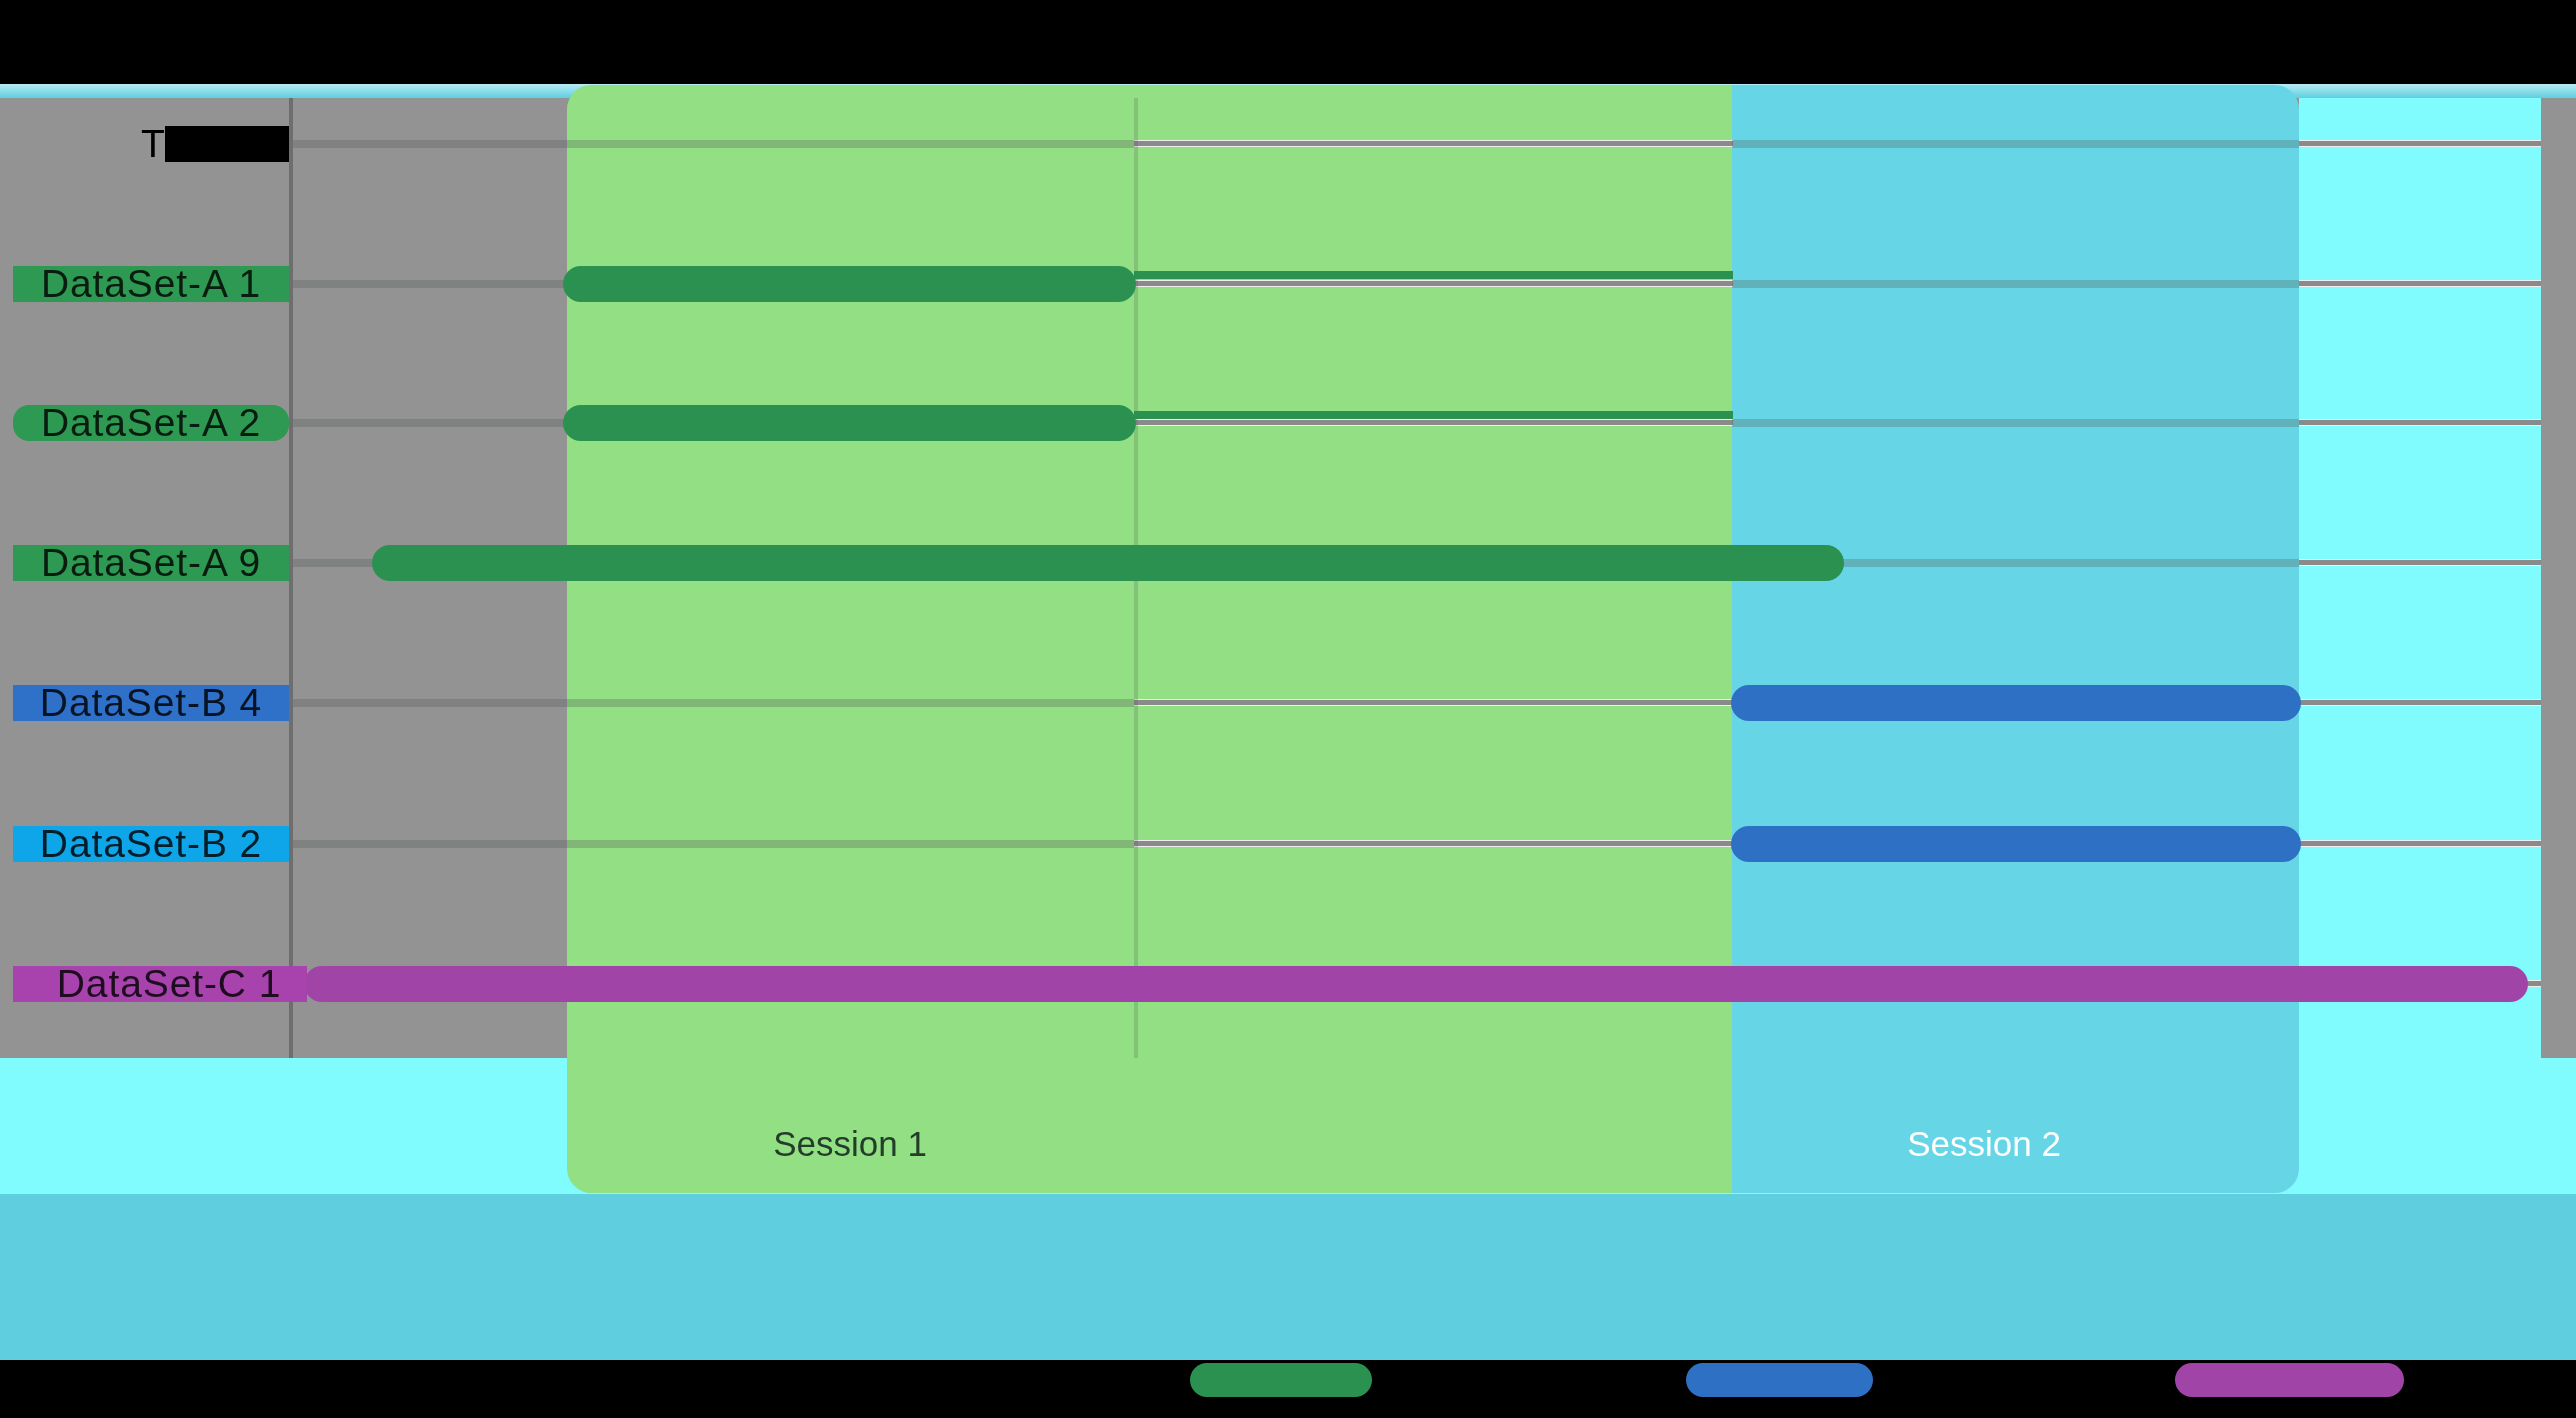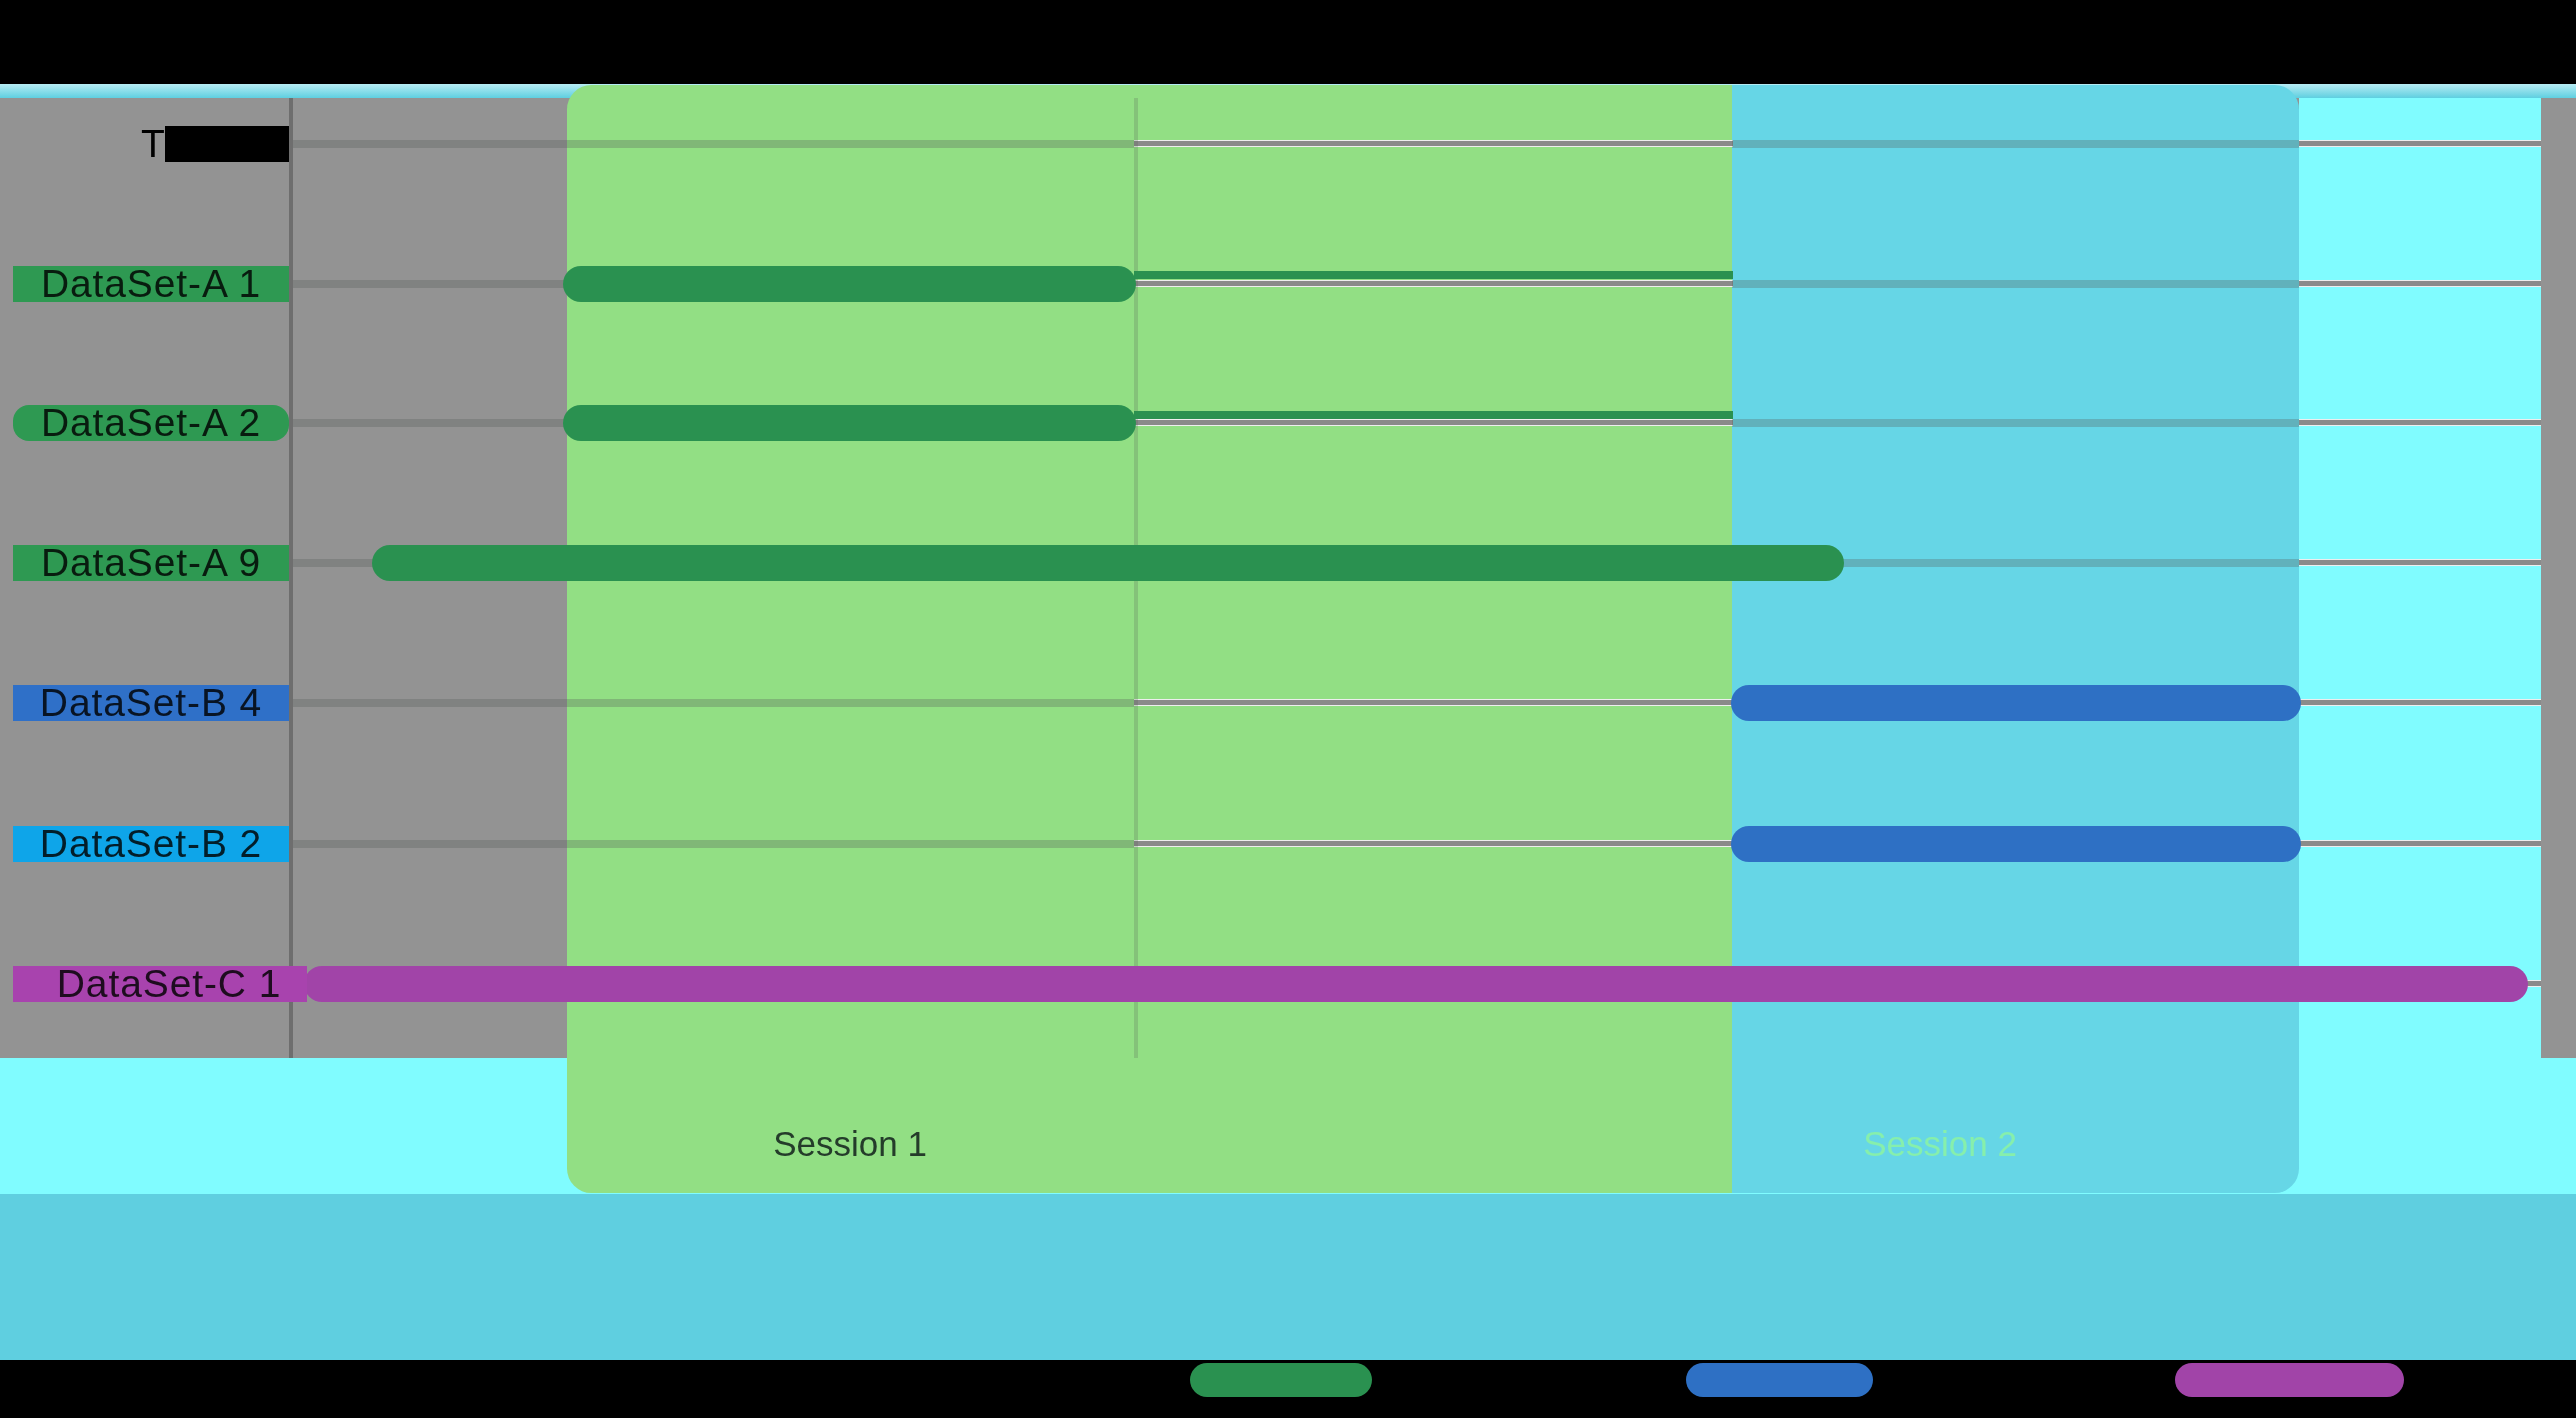--- a/index.html
+++ b/index.html
@@ -100,21 +100,21 @@
       <div class="abs row-label" style="top: 545px; background: rgb(46, 153, 82);">DataSet-A 9</div>
       <div class="abs row-label" style="top: 685px; background: rgb(47, 112, 200);">DataSet-B 4</div>
       <div class="abs row-label" style="top: 826px; background: #0ea5e9;">DataSet-B 2</div>
       <div class="abs row-label" style="top: 966px; background: rgb(168, 67, 174); padding-left: 18px;">DataSet-C 1</div>
     </div>
 
   <div class="abs tasks-t">T</div>
   <div class="abs tasks-box"></div>
 
   <div class="abs session-label" id="session1-label" style="left: 850px; color: rgb(36, 60, 42);">Session 1</div>
-  <div class="abs session-label" id="session2-label" style="left: 1940px; color: #86efac;">Session 2</div>
+  <div class="abs session-label" id="session2-label" style="left: 1984px; color: #ffffff;">Session 2</div>
 
   <div class="abs bottom-band" style="background: rgb(95, 207, 224);"></div>
   <div class="abs black-bottom"></div>
   <div id="legend-layer">
       <div class="abs legend-pill" style="left: 1190px; width: 182px; background: rgb(42, 145, 80);"></div>
       <div class="abs legend-pill" style="left: 1686px; width: 187px; background: rgb(46, 112, 196);"></div>
       <div class="abs legend-pill" style="left: 2175px; width: 229px; background: rgb(161, 68, 168);"></div>
     </div>
 
 </div>

